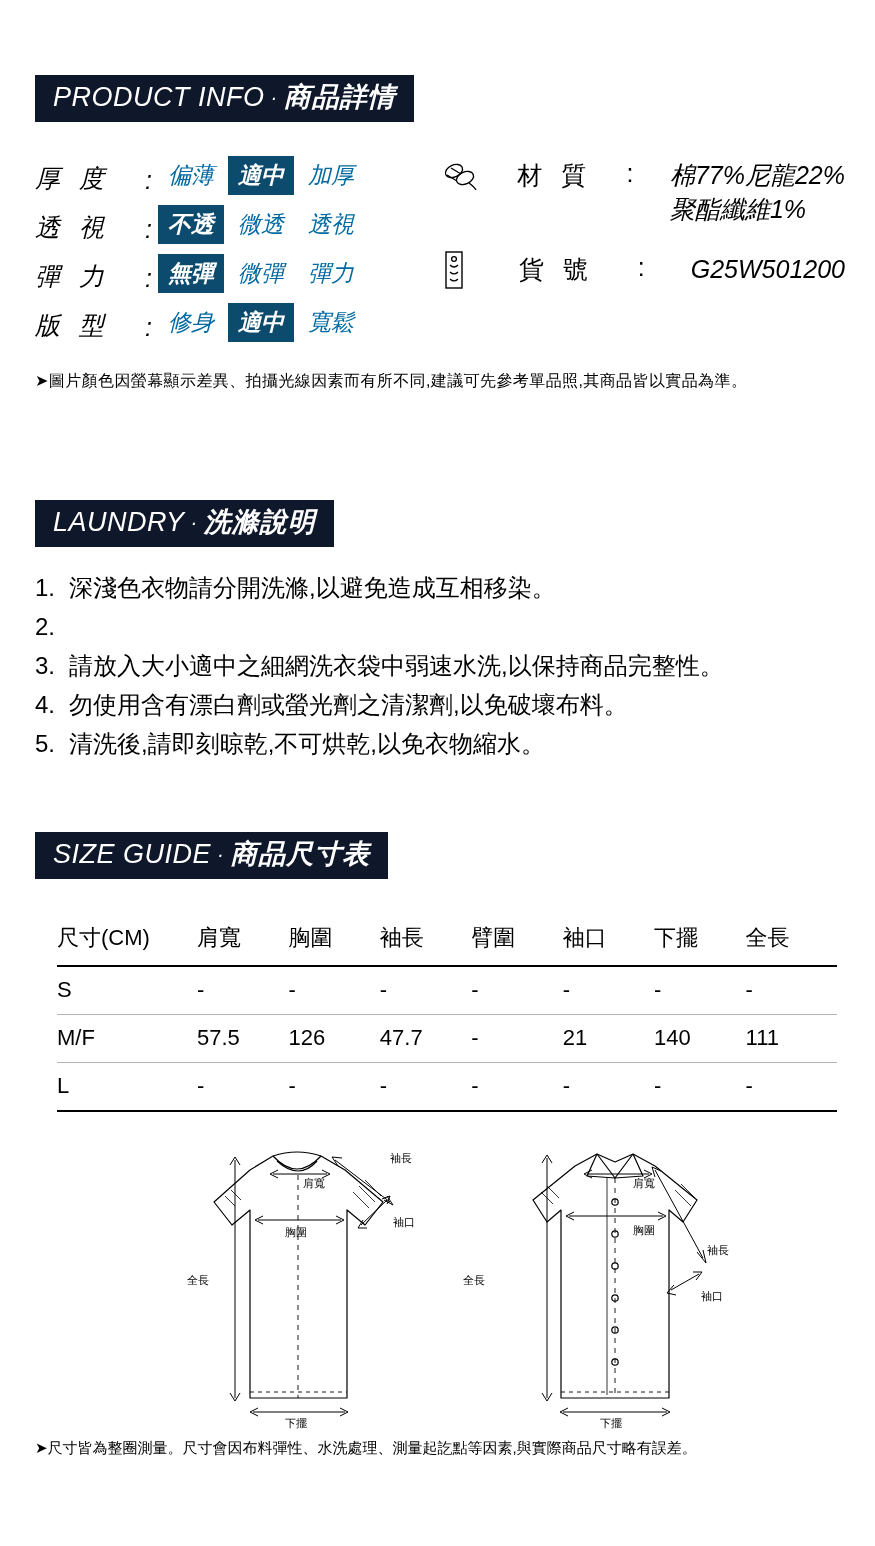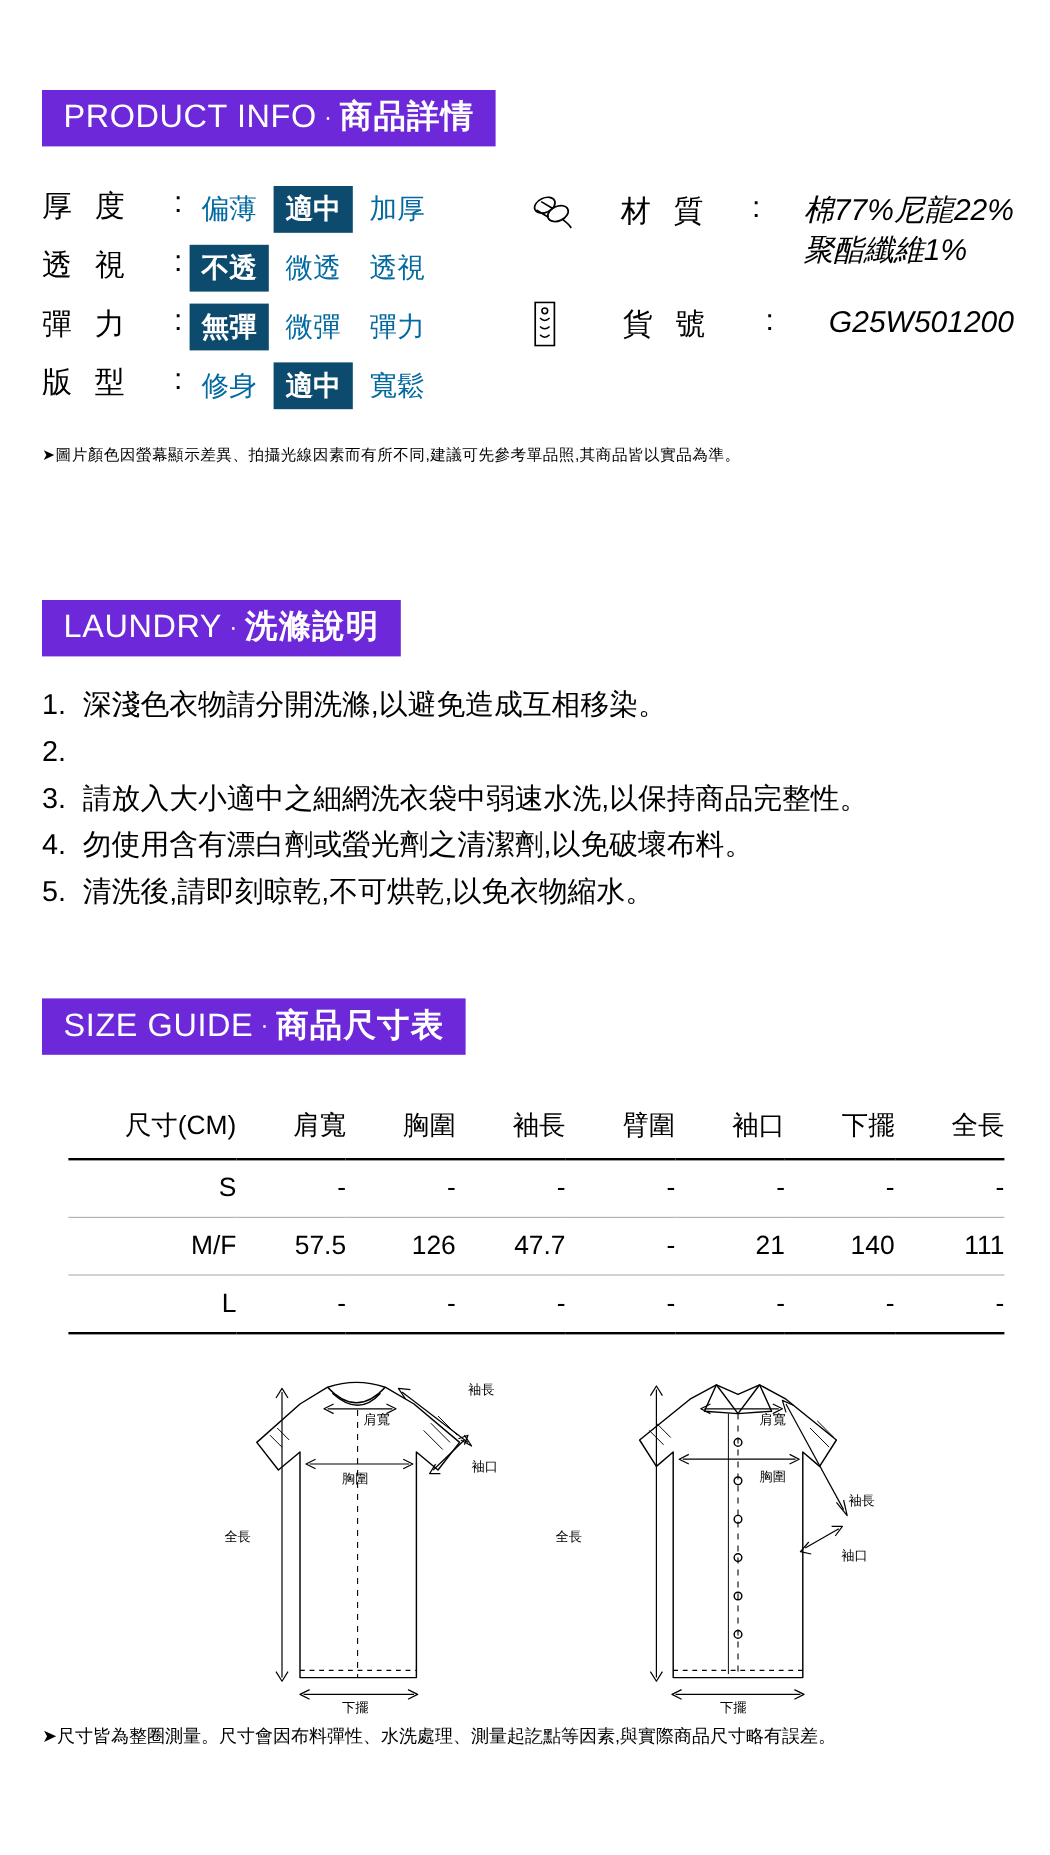--- a/index.html
+++ b/index.html
@@ -18,28 +18,29 @@
   .page {
     width: 875px;
     height: 1546px;
     position: relative;
     box-sizing: border-box;
   }
 
   
   .section-bar {
     display: inline-block;
-    background: #6d28d9;
+    background: #0f172a;
     color: #fff;
     padding: 7px 18px 9px 18px;
     font-size: 27px;
     line-height: 1.15;
     font-weight: 400;
     letter-spacing: 0.5px;
     white-space: nowrap;
+    font-style: italic;
   }
   .section-bar .sep {
     padding: 0 6px;
     font-size: 20px;
     vertical-align: 2px;
   }
   .section-bar .cn {
     font-weight: bold;
     letter-spacing: 1px;
   }
@@ -53,23 +54,24 @@
   }
   .spec-wrap {
     display: flex;
     margin-top: 33px;
   }
   .spec-left {
     width: 390px;
   }
   .spec-row {
     display: flex;
-    align-items: flex-start;
+    align-items: flex-end;
     height: 40px;
     margin-bottom: 9px;
+    font-style: italic;
   }
   .spec-label {
     font-size: 25px;
     letter-spacing: 6px;
     width: 110px;
     white-space: nowrap;
   }
   .spec-colon {
     font-size: 25px;
     margin-right: 6px;
@@ -126,21 +128,21 @@
   .tag-icon {
     width: 22px;
     height: 38px;
     margin-right: 10px;
     flex: none;
     position: relative;
     top: -2px;
   }
 
   .note {
-    font-size: 13px;
+    font-size: 16px;
     letter-spacing: 0.4px;
     margin-top: 18px;
     line-height: 1.5;
   }
 
   
   #laundry {
     position: absolute;
     left: 35px;
     top: 500px;
@@ -171,21 +173,21 @@
   }
   table.size-table {
     margin-top: 34px;
     width: 780px;
     margin-left: 22px;
     border-collapse: collapse;
     font-size: 22px;
   }
   table.size-table th,
   table.size-table td {
-    text-align: right;
+    text-align: left;
     padding: 10px 0 11px 0;
     font-weight: normal;
   }
   table.size-table thead th {
     border-bottom: 2px solid #000;
     font-size: 22px;
     padding-bottom: 12px;
   }
   table.size-table tbody td {
     border-bottom: 1px solid #b4b4b4;

